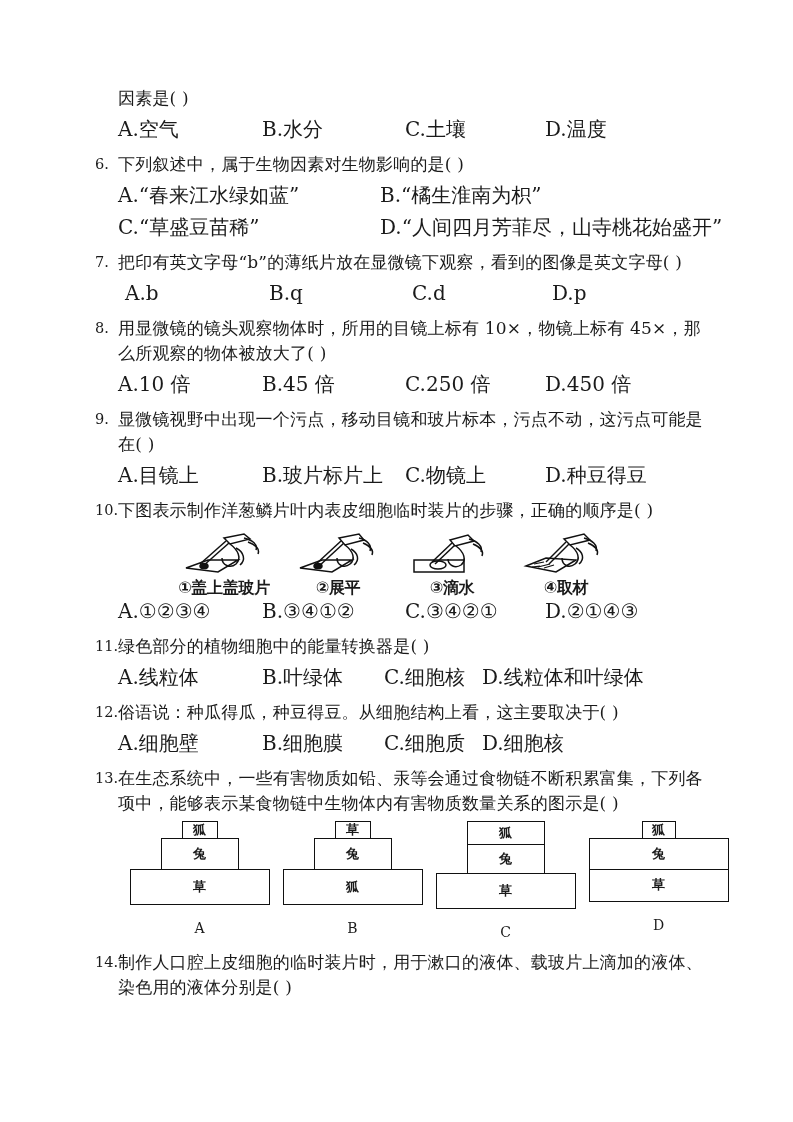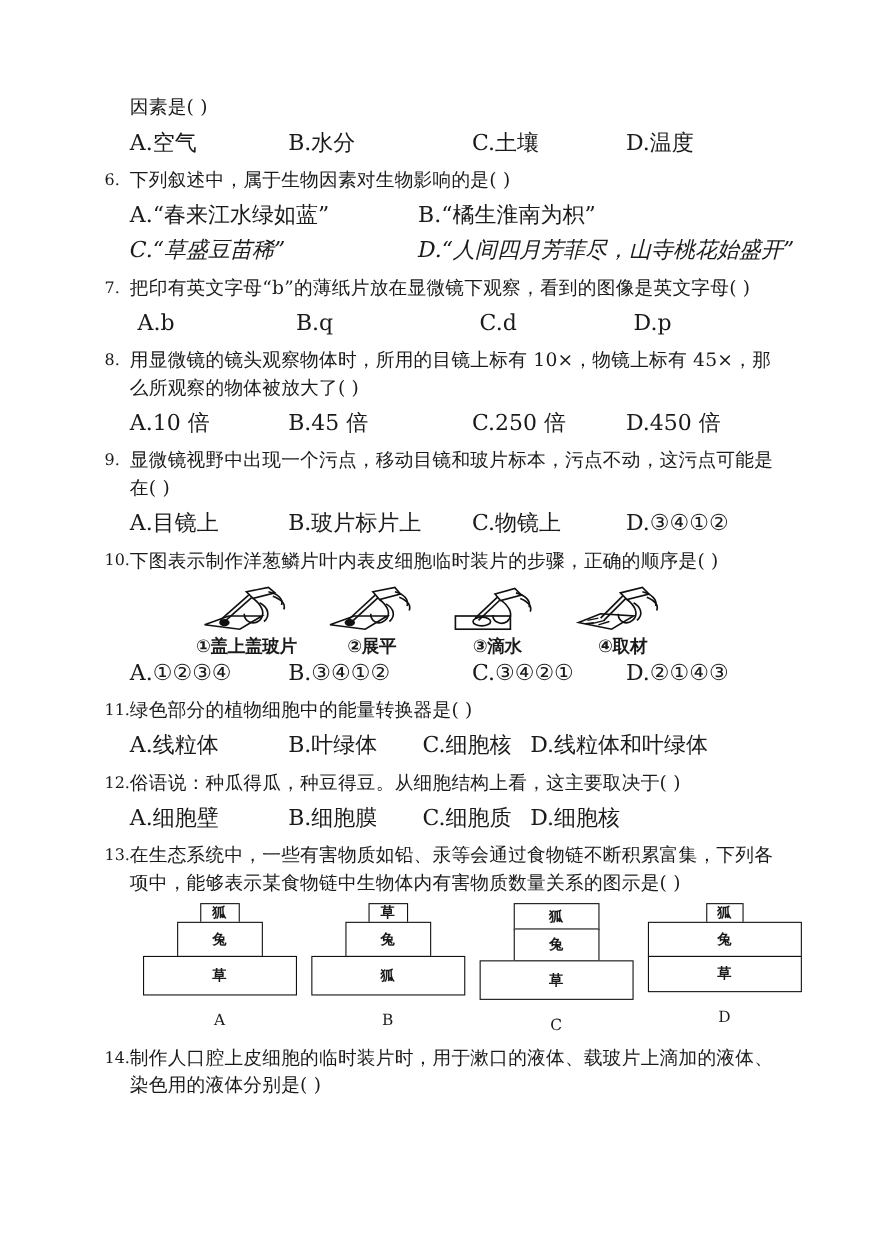--- a/index.html
+++ b/index.html
@@ -49,28 +49,28 @@
     margin-top: 6px;
     font-size: 20px;
     line-height: 25px;
   }
   .opt {
     white-space: nowrap;
   }
   
   .opts.w4 .opt:nth-child(1) { width: 144px; }
   .opts.w4 .opt:nth-child(2) { width: 143px; }
-  .opts.w4 .opt:nth-child(3) { width: 140px; margin-left: 24px; }
+  .opts.w4 .opt:nth-child(3) { width: 140px; }
   .opts.w4 .opt:nth-child(4) { width: auto; }
   
   .opts.w2 { flex-wrap: wrap; }
   .opts.w2 .opt { width: 50%; box-sizing: border-box; }
   .opts.w2 .opt:nth-child(odd) { width: 262px; }
   .opts.w2 .opt:nth-child(even) { width: 330px; }
-  .opts.w2 .optline2 { margin-top: 7px; font-style: italic; }
+  .opts.w2 .optline2 { margin-top: 7px; }
   
   .opts.wc .opt:nth-child(1) { width: 144px; }
   .opts.wc .opt:nth-child(2) { width: 122px; }
   .opts.wc .opt:nth-child(3) { width: 98px; }
   .opts.wc .opt:nth-child(4) { width: auto; }
   .optlead { padding-left: 7px; }
 
   
   .fig10 {
     margin: 9px 0 4px 60px;
@@ -192,21 +192,21 @@
 
   <div class="qrow">
     <div class="qnum">9.</div>
     <div class="qbody">
       <div class="qtext">显微镜视野中出现一个污点，移动目镜和玻片标本，污点不动，这污点可能是</div>
       <div class="qtext cont">在(        )</div>
       <div class="opts w4">
         <div class="opt">A.目镜上</div>
         <div class="opt">B.玻片标片上</div>
         <div class="opt">C.物镜上</div>
-        <div class="opt">D.③④①②</div>
+        <div class="opt">D.种豆得豆</div>
       </div>
     </div>
   </div>
 
   <div class="qrow">
     <div class="qnum">10.</div>
     <div class="qbody">
       <div class="qtext">下图表示制作洋葱鳞片叶内表皮细胞临时装片的步骤，正确的顺序是(        )</div>
 
       <div class="fig10">

